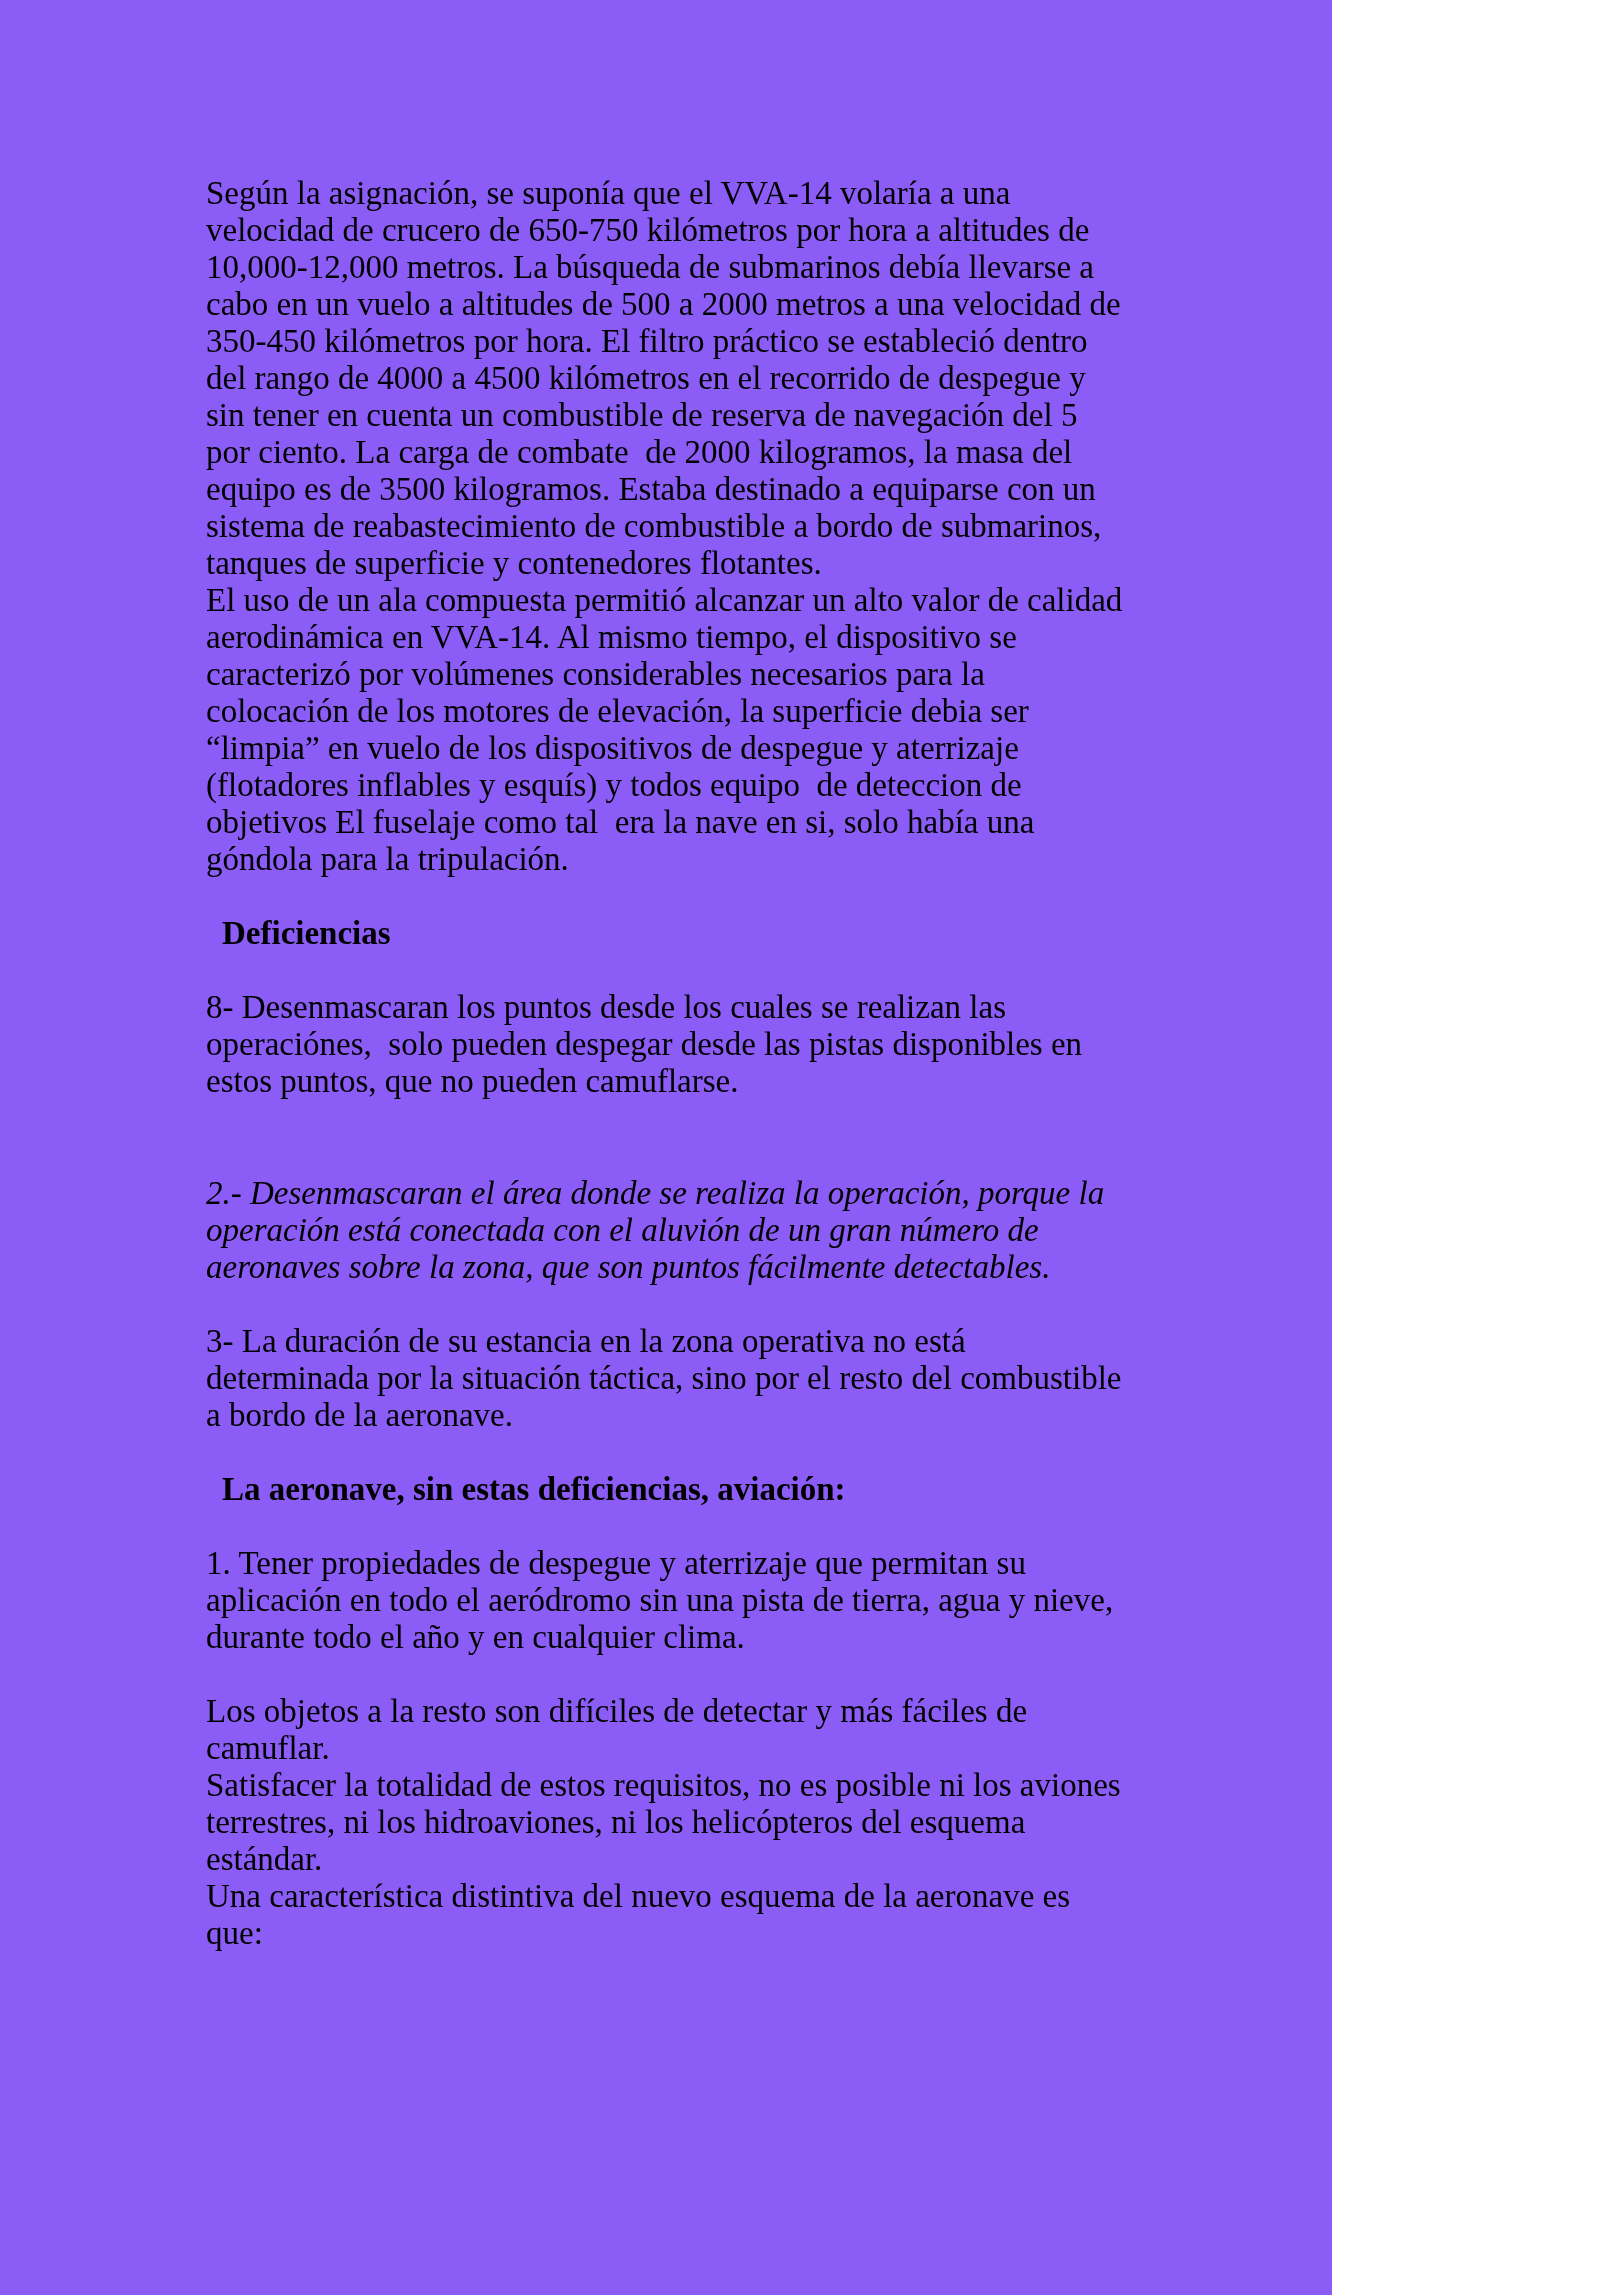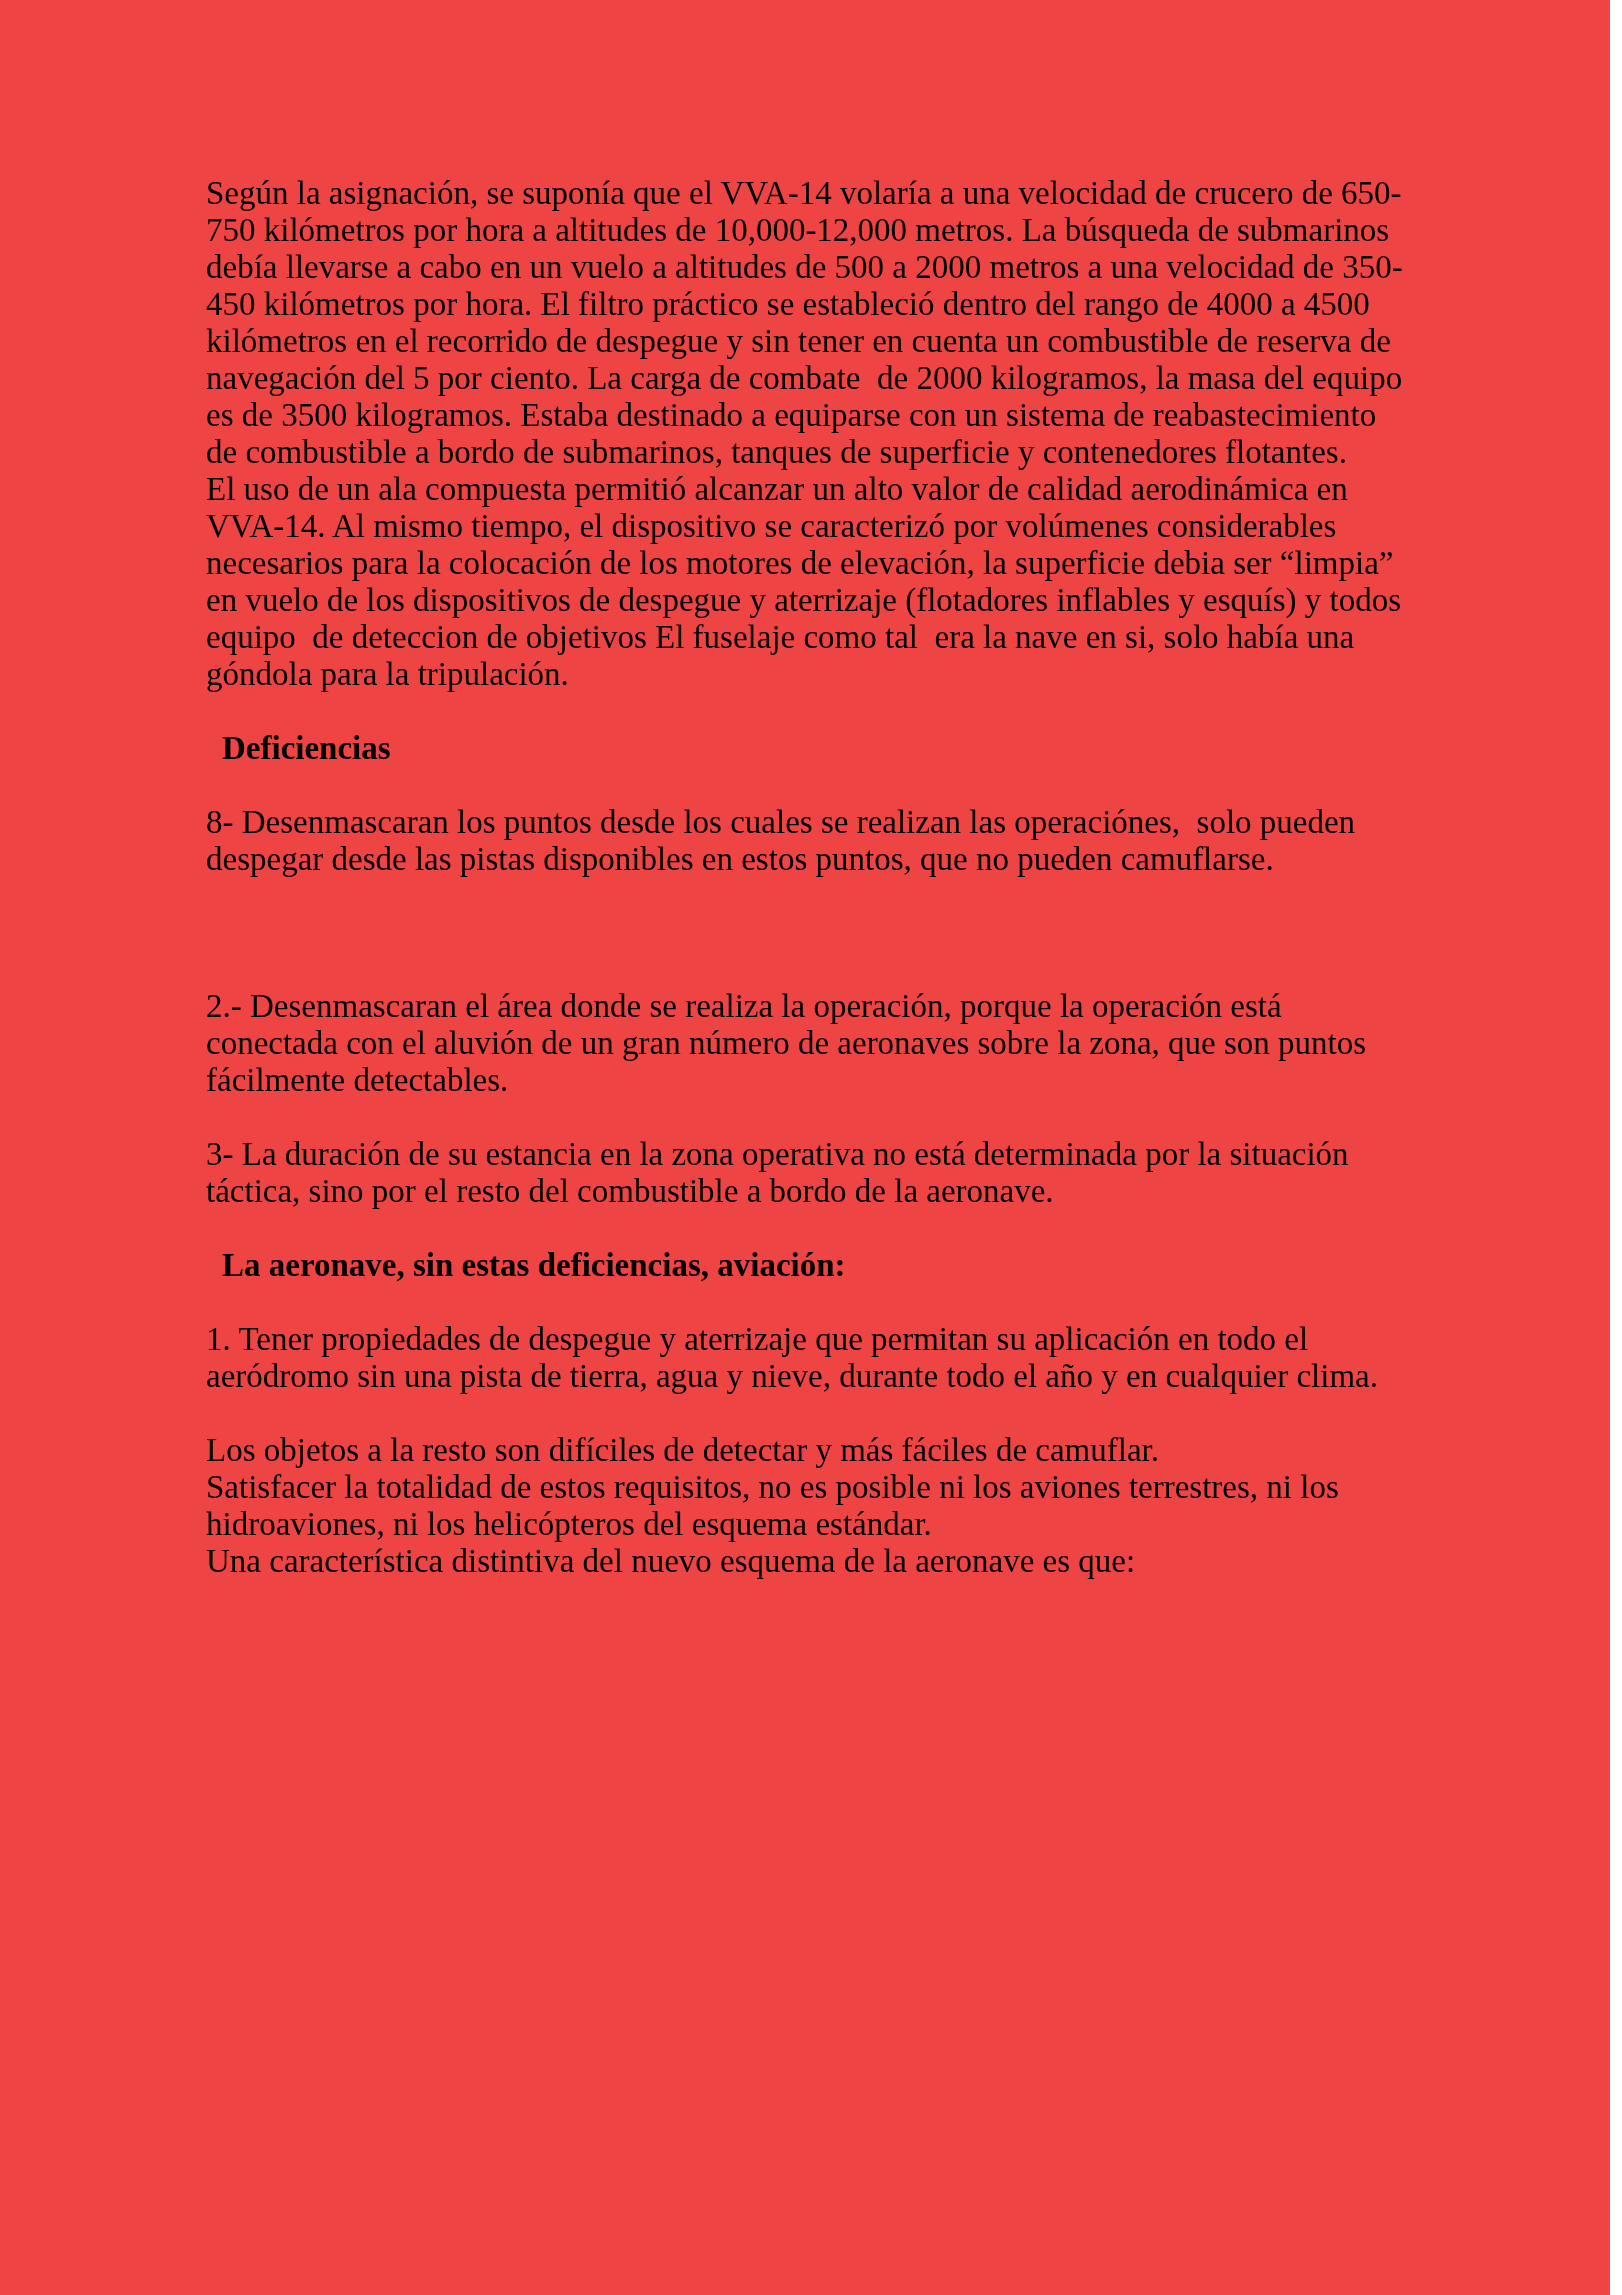--- a/index.html
+++ b/index.html
@@ -2,42 +2,42 @@
 <html style="font-size:10.5px"><head>
 <meta charset="utf-8">
 <style>
   html, body {
     margin: 0;
     padding: 0;
     background: #ffffff;
   }
   .page {
     position: relative;
-    width: 1610px;
+    width: 1332px;
     height: 2295px;
-    background: #ef4444;
+    background: #8b5cf6;
     box-sizing: border-box;
     padding: 175px 206px 0 206px;
     font-family: "Liberation Serif", serif;
     font-size: 33px;
     line-height: 37px;
     color: #000000;
   }
   .para {
     margin: 0;
     white-space: pre-wrap;
     font-weight: normal;
   }
   .heading {
     margin: 16px;
     white-space: pre-wrap;
     font-weight: bold;
   }
   .gap1 { margin-top: 37px; }
-  .gap2 { margin-top: 110px; }
+  .gap2 { margin-top: 75px; font-style: italic; }
 </style>
 </head>
 <body>
 
 <div class="page">
   <p class="para">Según la asignación, se suponía que el VVA-14 volaría a una velocidad de crucero de 650-750 kilómetros por hora a altitudes de 10,000-12,000 metros. La búsqueda de submarinos debía llevarse a cabo en un vuelo a altitudes de 500 a 2000 metros a una velocidad de 350-450 kilómetros por hora. El filtro práctico se estableció dentro del rango de 4000 a 4500 kilómetros en el recorrido de despegue y sin tener en cuenta un combustible de reserva de navegación del 5 por ciento. La carga de combate  de 2000 kilogramos, la masa del equipo es de 3500 kilogramos. Estaba destinado a equiparse con un sistema de reabastecimiento de combustible a bordo de submarinos, tanques de superficie y contenedores flotantes.</p>
   <p class="para">El uso de un ala compuesta permitió alcanzar un alto valor de calidad aerodinámica en VVA-14. Al mismo tiempo, el dispositivo se caracterizó por volúmenes considerables necesarios para la colocación de los motores de elevación, la superficie debia ser “limpia” en vuelo de los dispositivos de despegue y aterrizaje (flotadores inflables y esquís) y todos equipo  de deteccion de objetivos El fuselaje como tal  era la nave en si, solo había una góndola para la tripulación.</p>
   <p class="heading gap1">Deficiencias</p>
   <p class="para gap1">8- Desenmascaran los puntos desde los cuales se realizan las operaciónes,  solo pueden despegar desde las pistas disponibles en estos puntos, que no pueden camuflarse.</p>
   <p class="para gap2">2.- Desenmascaran el área donde se realiza la operación, porque la operación está conectada con el aluvión de un gran número de aeronaves sobre la zona, que son puntos fácilmente detectables.</p>

